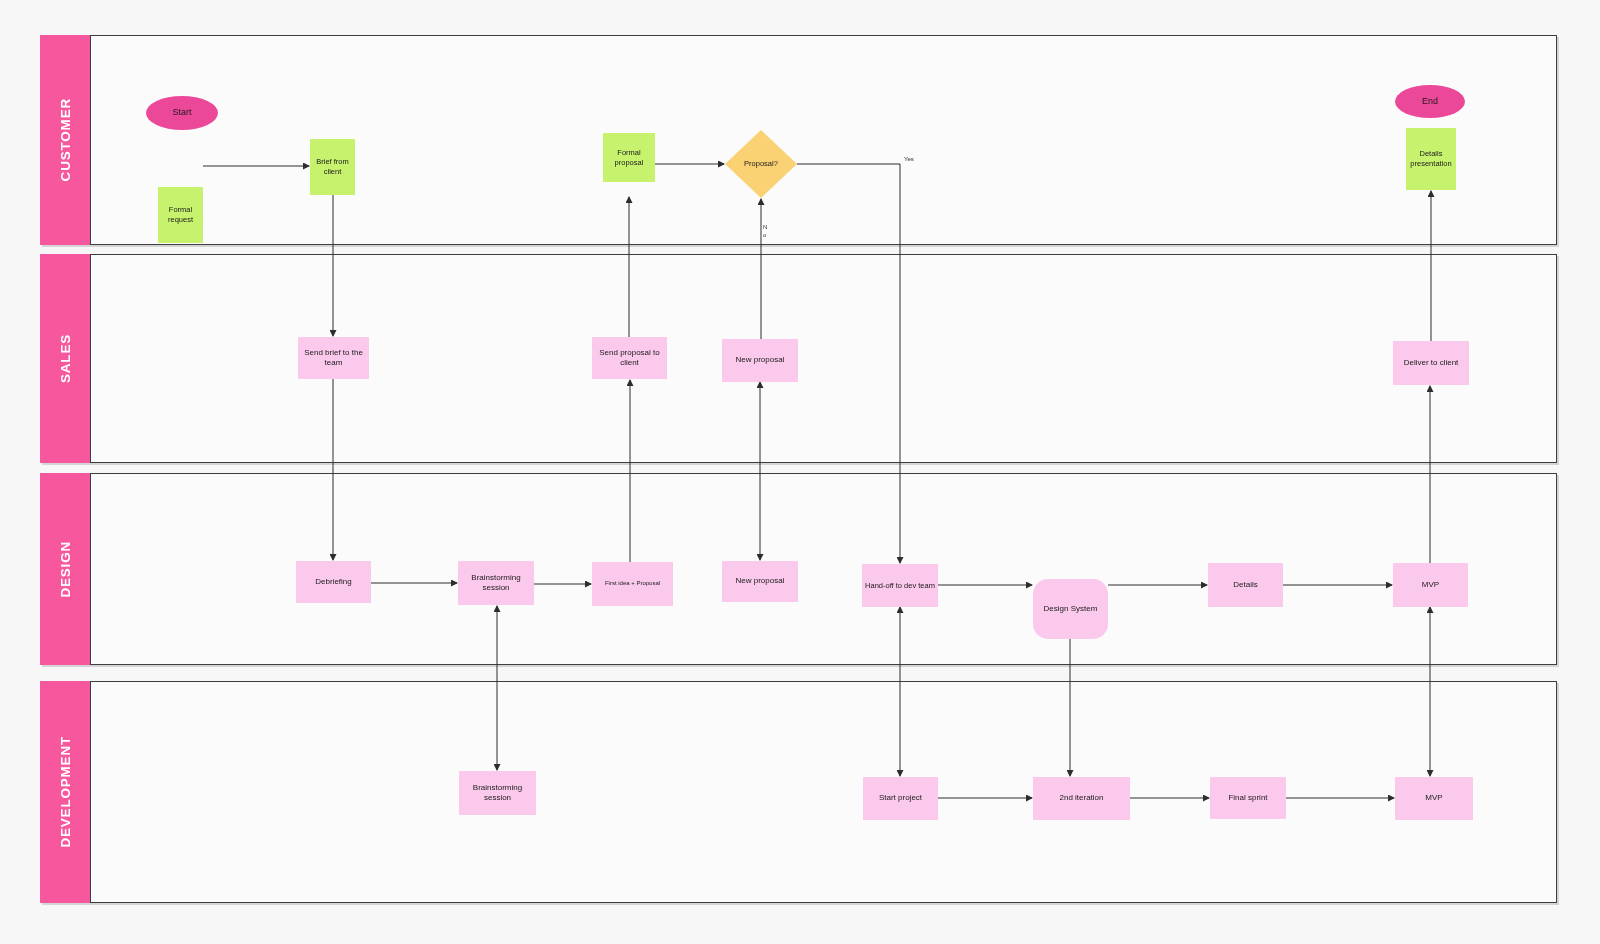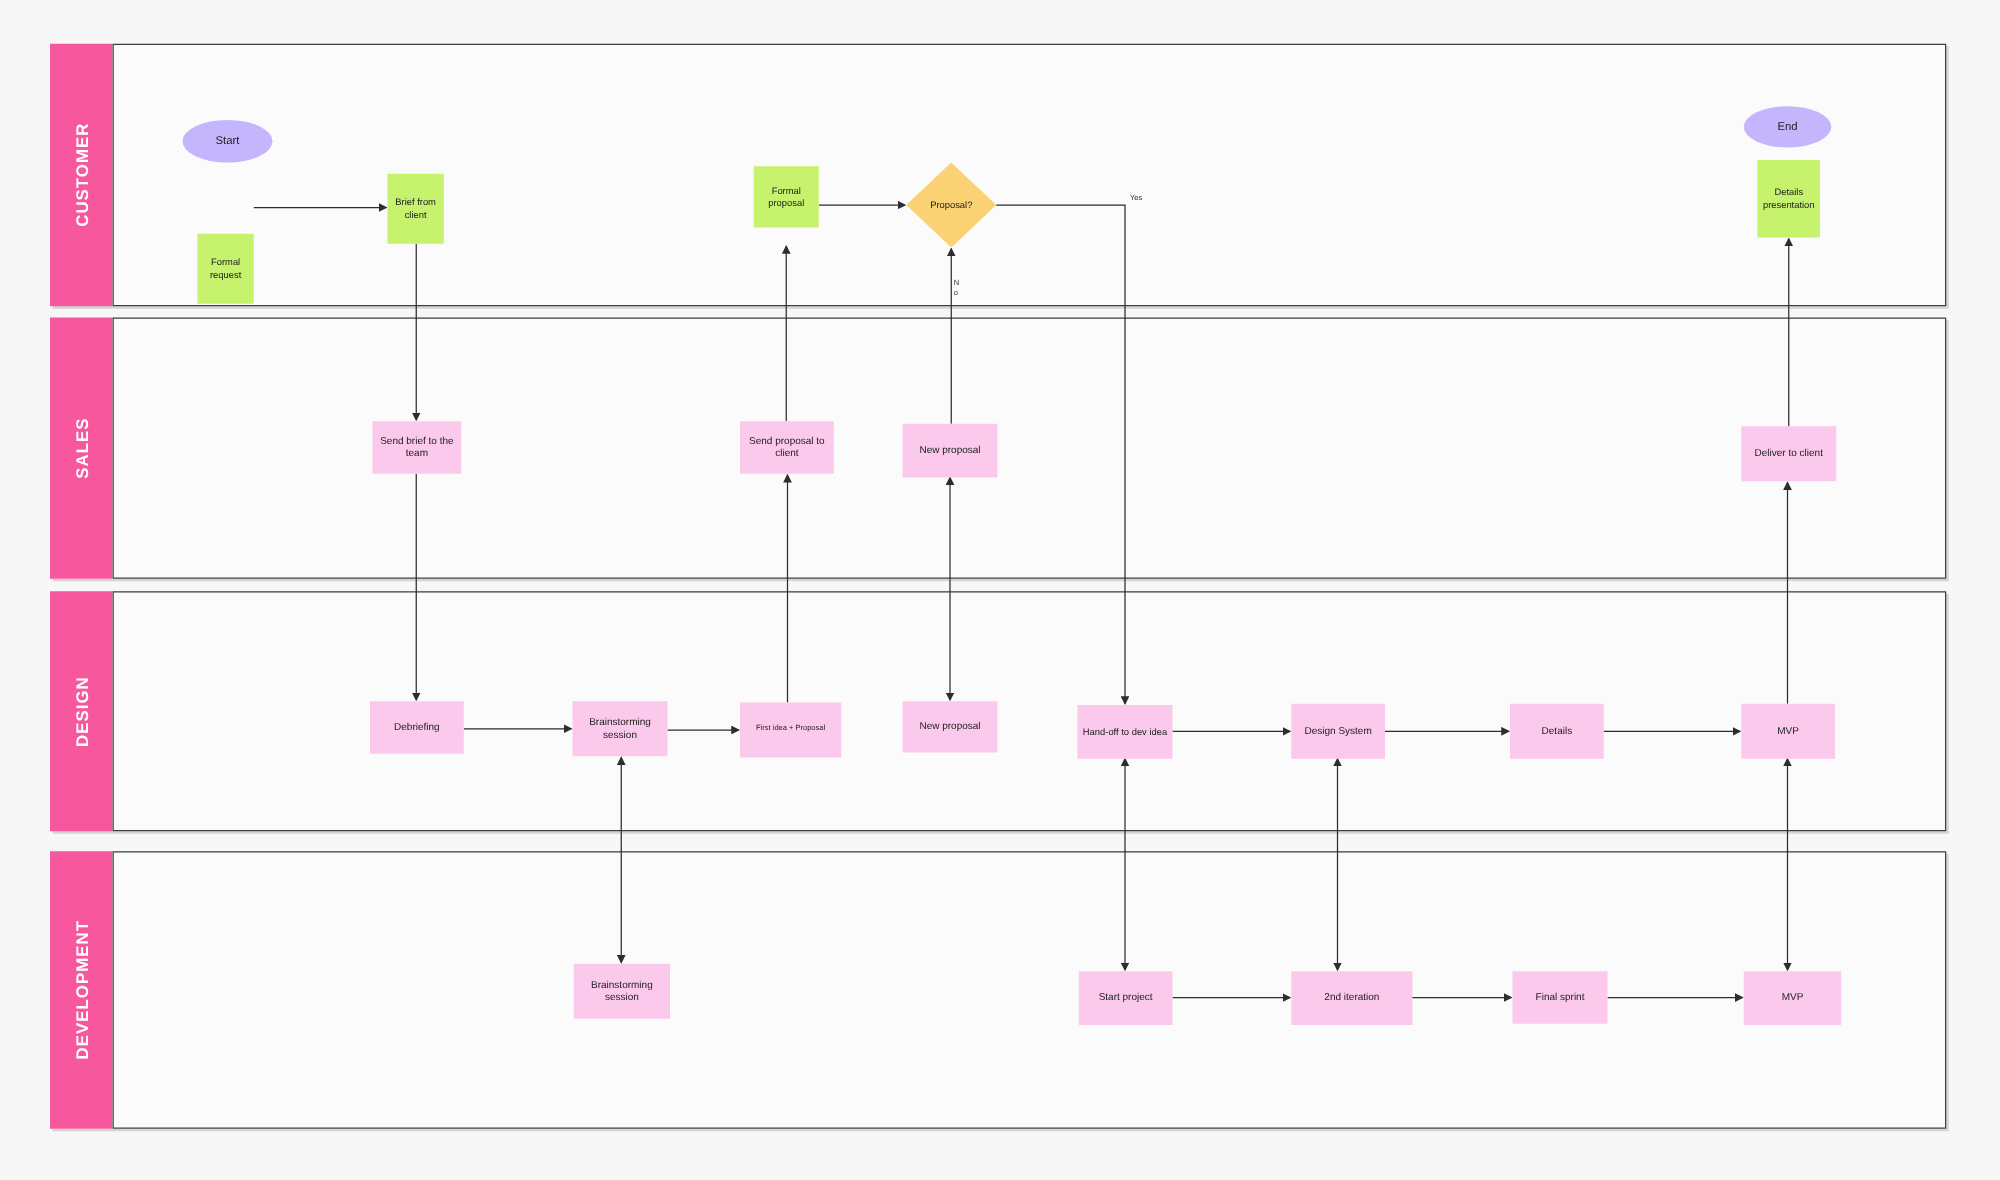--- a/index.html
+++ b/index.html
@@ -47,21 +47,21 @@
     box-sizing:border-box;
     padding:3px;
     font-size:8px;
     line-height:1.3;
     color:#1b1b1b;
     z-index:3;
     cursor:default;
   }
   .node.rect.pink{background:#fbc9ec;}
   .node.rect.green{background:#c7f26d;}
-  .node.ellipse{border-radius:50%;background:#c4b5fd;font-size:9px;}
+  .node.ellipse{border-radius:50%;background:#ec4899;font-size:9px;}
   .node.diamond{
     clip-path:polygon(50% 0,100% 50%,50% 100%,0 50%);
     background:#fad173;
     font-size:7.5px;
   }
   #edges-svg{
     position:absolute;
     left:0;top:0;
     z-index:2;
     pointer-events:none;
@@ -146,22 +146,22 @@
     <div class="node ellipse salmon" style="left: 1395px; top: 85px; width: 70px; height: 33px;">End</div>
     <div class="node rect green" style="left: 1406px; top: 128px; width: 50px; height: 62px; font-size: 7.5px;">Details presentation</div>
     <div class="node rect pink" style="left: 298px; top: 337px; width: 71px; height: 42px;">Send brief to  the team</div>
     <div class="node rect pink" style="left: 592px; top: 337px; width: 75px; height: 42px;">Send proposal to client</div>
     <div class="node rect pink" style="left: 722px; top: 339px; width: 76px; height: 43px;">New proposal</div>
     <div class="node rect pink" style="left: 1393px; top: 341px; width: 76px; height: 44px;">Deliver to client</div>
     <div class="node rect pink" style="left: 296px; top: 561px; width: 75px; height: 42px;">Debriefing</div>
     <div class="node rect pink" style="left: 458px; top: 561px; width: 76px; height: 44px;">Brainstorming session</div>
     <div class="node rect pink" style="left: 592px; top: 562px; width: 81px; height: 44px; font-size: 6px;">First idea + Proposal</div>
     <div class="node rect pink" style="left: 722px; top: 561px; width: 76px; height: 41px;">New proposal</div>
-    <div class="node rect pink" style="left: 862px; top: 564px; width: 76px; height: 43px; font-size: 7.5px;">Hand-off to dev idea</div>
-    <div class="node rect pink" style="left: 1033px; top: 563px; width: 75px; height: 44px;">Design System</div>
+    <div class="node rect pink" style="left: 862px; top: 564px; width: 76px; height: 43px; font-size: 7.5px;">Hand-off to dev team</div>
+    <div class="node rect pink" style="left: 1033px; top: 579px; width: 75px; height: 60px; border-radius: 15px;">Design System</div>
     <div class="node rect pink" style="left: 1208px; top: 563px; width: 75px; height: 44px;">Details</div>
     <div class="node rect pink" style="left: 1393px; top: 563px; width: 75px; height: 44px;">MVP</div>
     <div class="node rect pink" style="left: 459px; top: 771px; width: 77px; height: 44px;">Brainstorming session</div>
     <div class="node rect pink" style="left: 863px; top: 777px; width: 75px; height: 43px;">Start project</div>
     <div class="node rect pink" style="left: 1033px; top: 777px; width: 97px; height: 43px;">2nd iteration</div>
     <div class="node rect pink" style="left: 1210px; top: 777px; width: 76px; height: 42px;">Final sprint</div>
     <div class="node rect pink" style="left: 1395px; top: 777px; width: 78px; height: 43px;">MVP</div>
   </div>
 
 </body></html>

